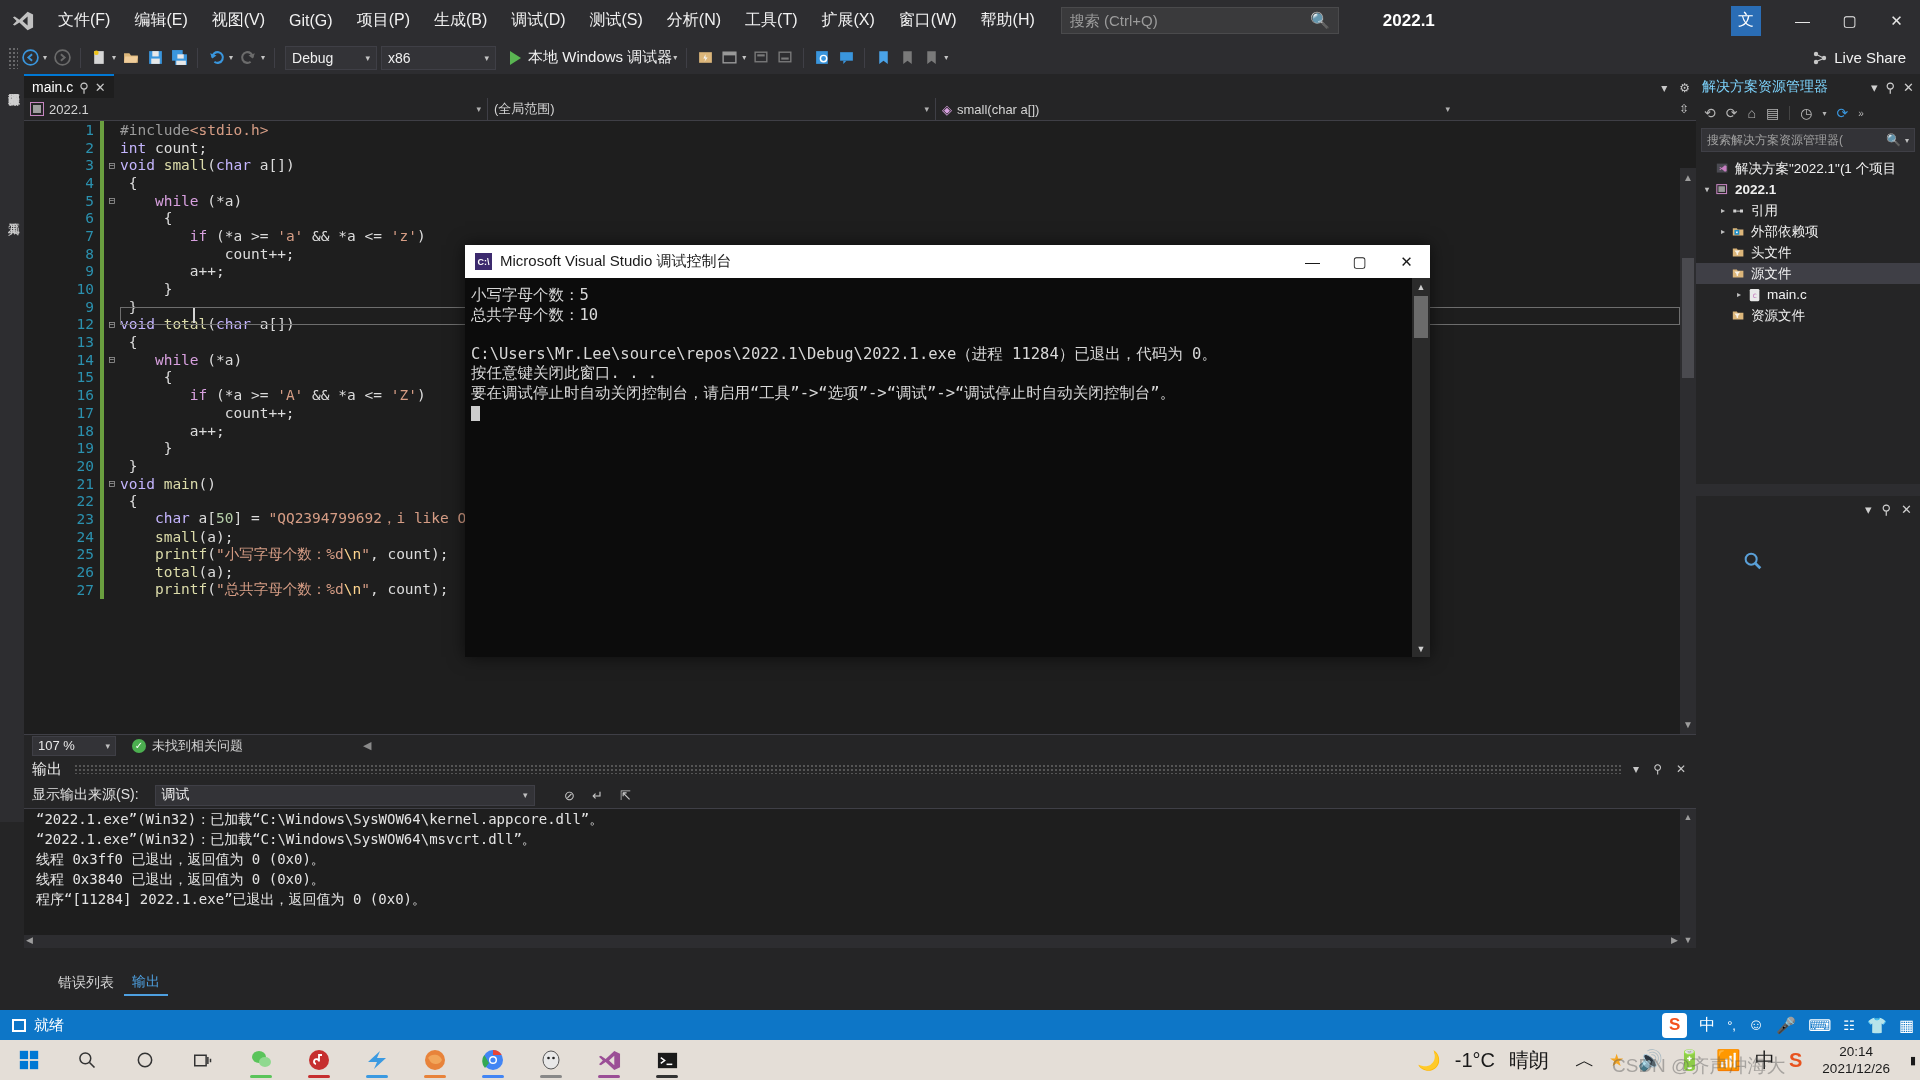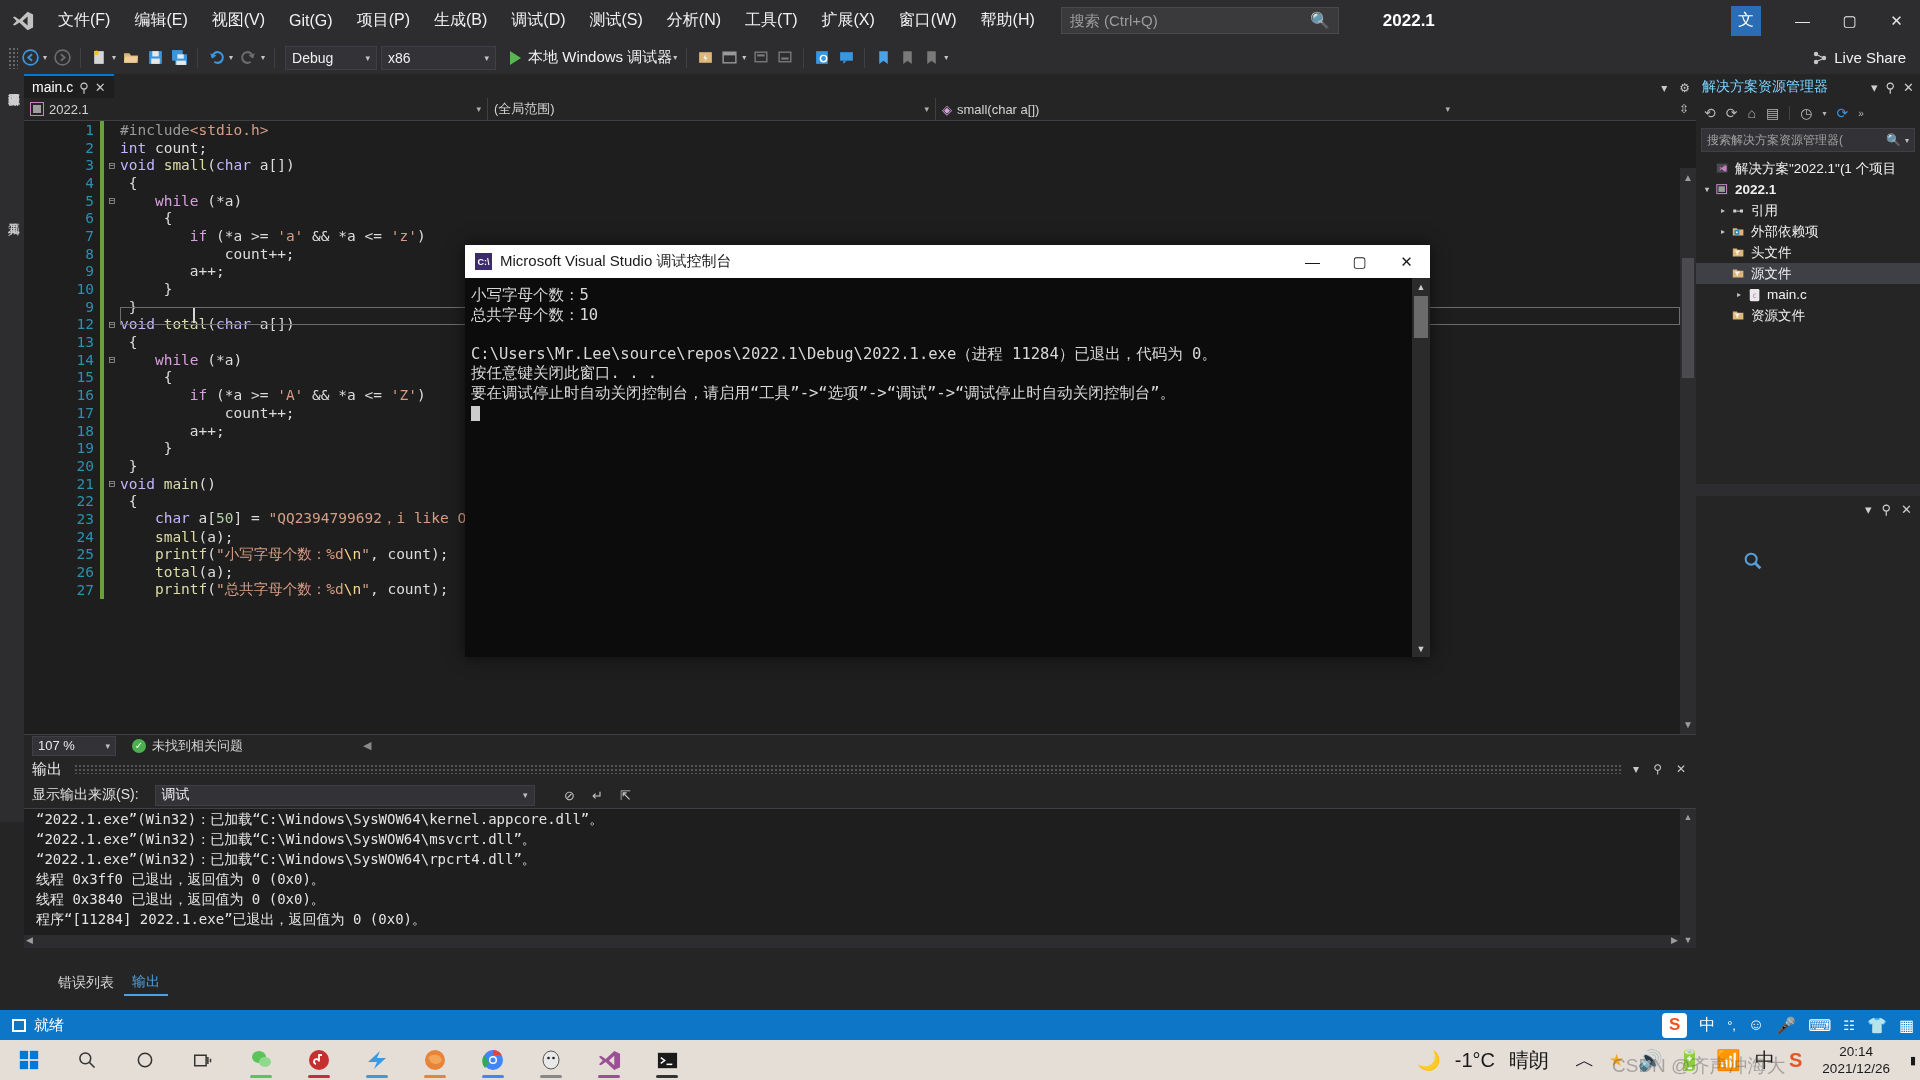--- a/index.html
+++ b/index.html
@@ -670,21 +670,20 @@
       <div class="out-icons">
         <div>⊘</div>
         <div>↵</div>
         <div>⇱</div>
       </div>
     </div>
     <div class="out-body">
       <div id="out-lines">
           <div class="out-line">“2022.1.exe”(Win32)：已加载“C:\Windows\SysWOW64\kernel.appcore.dll”。</div>
           <div class="out-line">“2022.1.exe”(Win32)：已加载“C:\Windows\SysWOW64\msvcrt.dll”。</div>
-          <div class="out-line">“2022.1.exe”(Win32)：已加载“C:\Windows\SysWOW64\rpcrt4.dll”。</div>
           <div class="out-line">线程 0x3ff0 已退出，返回值为 0 (0x0)。</div>
           <div class="out-line">线程 0x3840 已退出，返回值为 0 (0x0)。</div>
           <div class="out-line">程序“[11284] 2022.1.exe”已退出，返回值为 0 (0x0)。</div>
         </div>
       <div class="out-vsb">
         <div style="color:#9d9d9d;font-size:9px;text-align:center;margin-top:3px">▲</div>
         <div style="position:absolute;bottom:3px;width:16px;color:#9d9d9d;font-size:9px;text-align:center">▼</div>
       </div>
       <div class="out-hsb">
         <div style="float:left;color:#9d9d9d;font-size:9px;padding-left:2px">◀</div>

